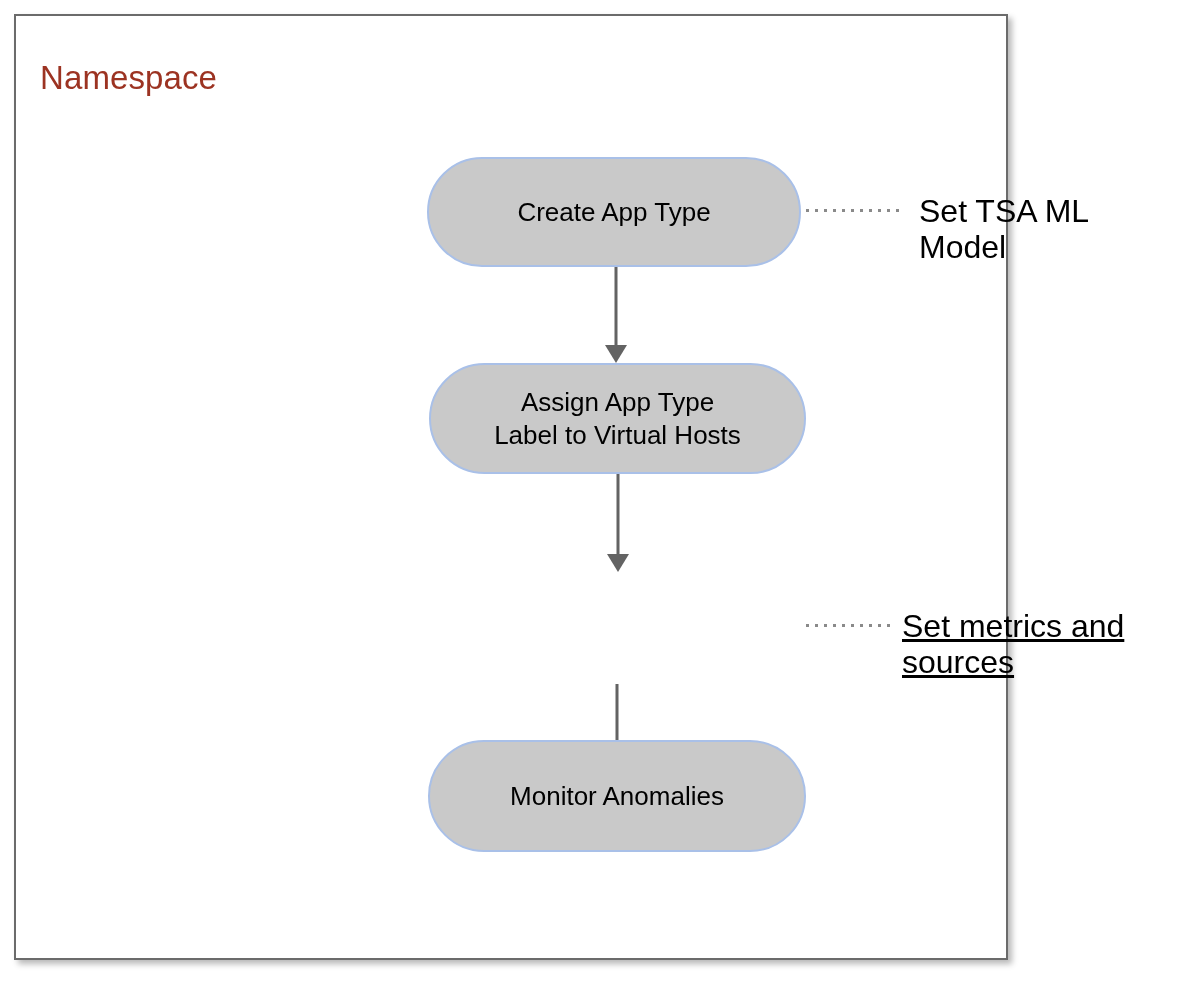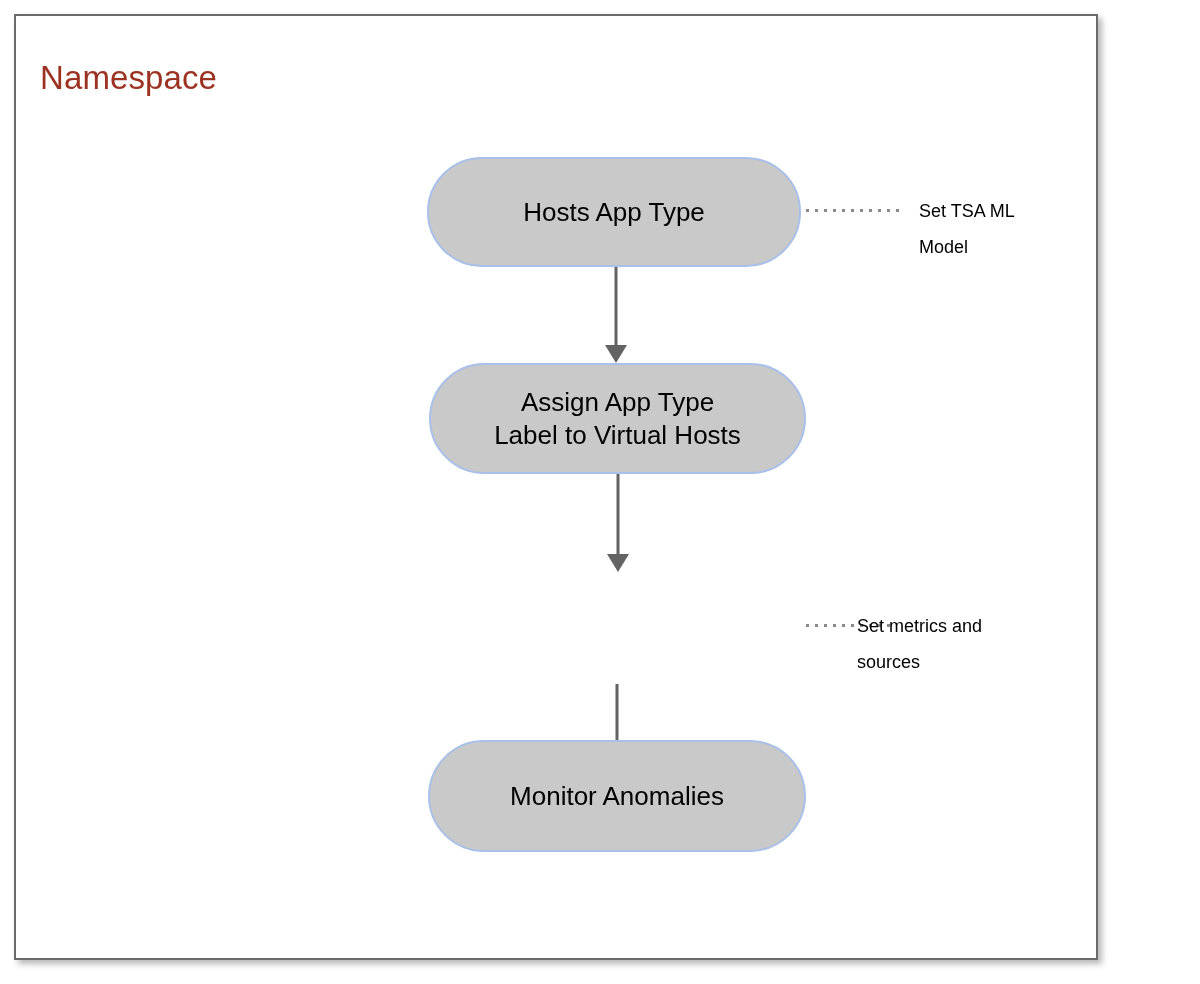--- a/index.html
+++ b/index.html
@@ -19,21 +19,21 @@
     width: 1200px;
     height: 984px;
     background: #ffffff;
   }
 
   
   .namespace-box {
     position: absolute;
     left: 14px;
     top: 14px;
-    width: 1084px;
+    width: 994px;
     height: 946px;
     box-sizing: border-box;
     background: #ffffff;
     border: 2px solid #6b6b6b;
     box-shadow: 4px 4px 6px rgba(0,0,0,0.28);
   }
 
   .namespace-title {
     position: absolute;
     left: 24px;
@@ -115,40 +115,40 @@
     background-size: 9px 3px;
     background-repeat: repeat-x;
     z-index: 2;
   }
   #leader-1 { left: 790px; top: 193px; width: 96px; }
   #leader-2 { left: 790px; top: 608px; width: 86px; }
 
   
   .annotation {
     position: absolute;
-    font-size: 18px;
+    font-size: 32px;
     line-height: 36px;
     color: #000000;
     z-index: 3;
   }
   #annotation-1 { left: 903px; top: 177px; width: 250px; }
-  #annotation-2 { left: 841px; top: 592px; width: 260px; }
+  #annotation-2 { left: 886px; top: 592px; width: 260px; text-decoration: underline; }
   .annotation .ann-text { display: block; white-space: pre-line; }
 </style>
 </head>
 <body>
 
 <div id="canvas">
 
   <div class="namespace-box">
 
     <div class="namespace-title">Namespace</div>
 
     <div class="node" id="node-1">
-      <span class="node-text">Hosts App Type</span>
+      <span class="node-text">Create App Type</span>
     </div>
 
     <div class="connector" id="arrow-1">
       <div class="shaft"></div>
       <div class="head"></div>
     </div>
 
     <div class="node" id="node-2">
       <span class="node-text">Assign App Type
 Label to Virtual Hosts</span>

